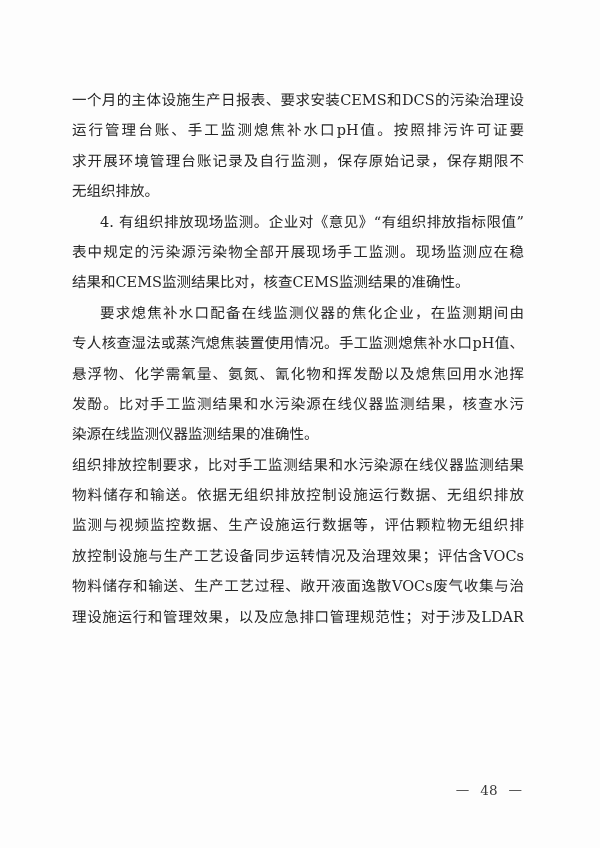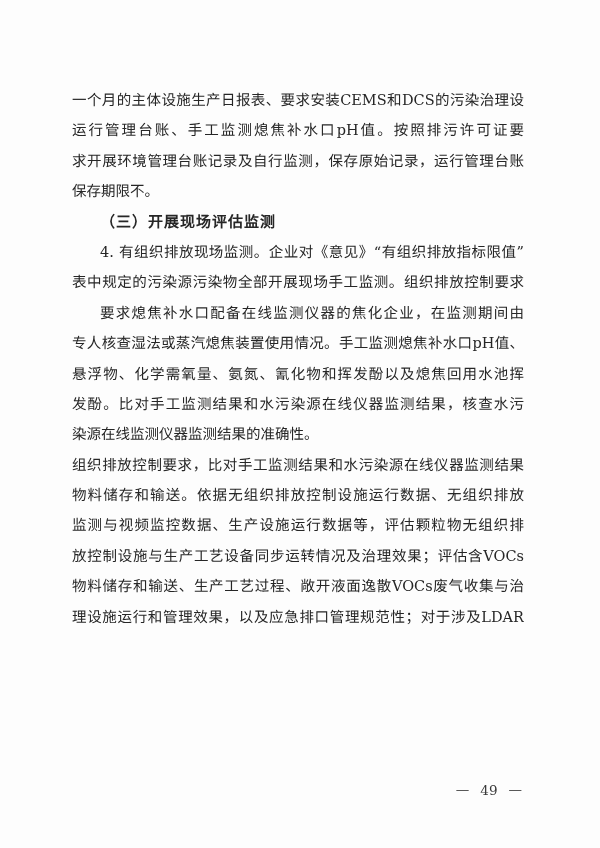--- a/index.html
+++ b/index.html
@@ -64,44 +64,42 @@
   }
 </style>
 </head>
 <body>
 
 <div class="page">
   <div class="text-block">
       <div class="para body">
         <div class="line">一个月的主体设施生产日报表、要求安装CEMS和DCS的污染治理设施</div>
         <div class="line">运行管理台账、手工监测熄焦补水口pH值。按照排污许可证要</div>
-        <div class="line">求开展环境管理台账记录及自行监测，保存原始记录，运行管理台账</div>
-        <div class="line endline">保存期限不。</div>
-      </div>
-      <div class="para heading">
-        <div class="line indent endline">（三）开展现场评估监测</div>
+        <div class="line">求开展环境管理台账记录及自行监测，保存原始记录，保存期限不</div>
+        <div class="line endline">无组织排放。</div>
       </div>
       <div class="para body">
         <div class="line indent">4. 有组织排放现场监测。企业对《意见》“有组织排放指标限值”</div>
-        <div class="line">表中规定的污染源污染物全部开展现场手工监测。组织排放控制要求</div>
+        <div class="line">表中规定的污染源污染物全部开展现场手工监测。现场监测应在稳</div>
+        <div class="line endline">结果和CEMS监测结果比对，核查CEMS监测结果的准确性。</div>
       </div>
       <div class="para body">
         <div class="line indent">要求熄焦补水口配备在线监测仪器的焦化企业，在监测期间由</div>
         <div class="line">专人核查湿法或蒸汽熄焦装置使用情况。手工监测熄焦补水口pH值、</div>
         <div class="line">悬浮物、化学需氧量、氨氮、氰化物和挥发酚以及熄焦回用水池挥</div>
         <div class="line">发酚。比对手工监测结果和水污染源在线仪器监测结果，核查水污</div>
         <div class="line endline">染源在线监测仪器监测结果的准确性。</div>
       </div>
       <div class="para body">
         <div class="line">组织排放控制要求，比对手工监测结果和水污染源在线仪器监测结果</div>
         <div class="line">物料储存和输送。依据无组织排放控制设施运行数据、无组织排放</div>
         <div class="line">监测与视频监控数据、生产设施运行数据等，评估颗粒物无组织排</div>
         <div class="line">放控制设施与生产工艺设备同步运转情况及治理效果；评估含VOCs</div>
         <div class="line">物料储存和输送、生产工艺过程、敞开液面逸散VOCs废气收集与治</div>
         <div class="line">理设施运行和管理效果，以及应急排口管理规范性；对于涉及LDAR</div>
       </div>
     </div>
   <div class="footer">
     <span class="dash">—</span>
-    <span>49</span>
+    <span>48</span>
     <span class="dash">—</span>
   </div>
 </div>
 
 </body></html>

